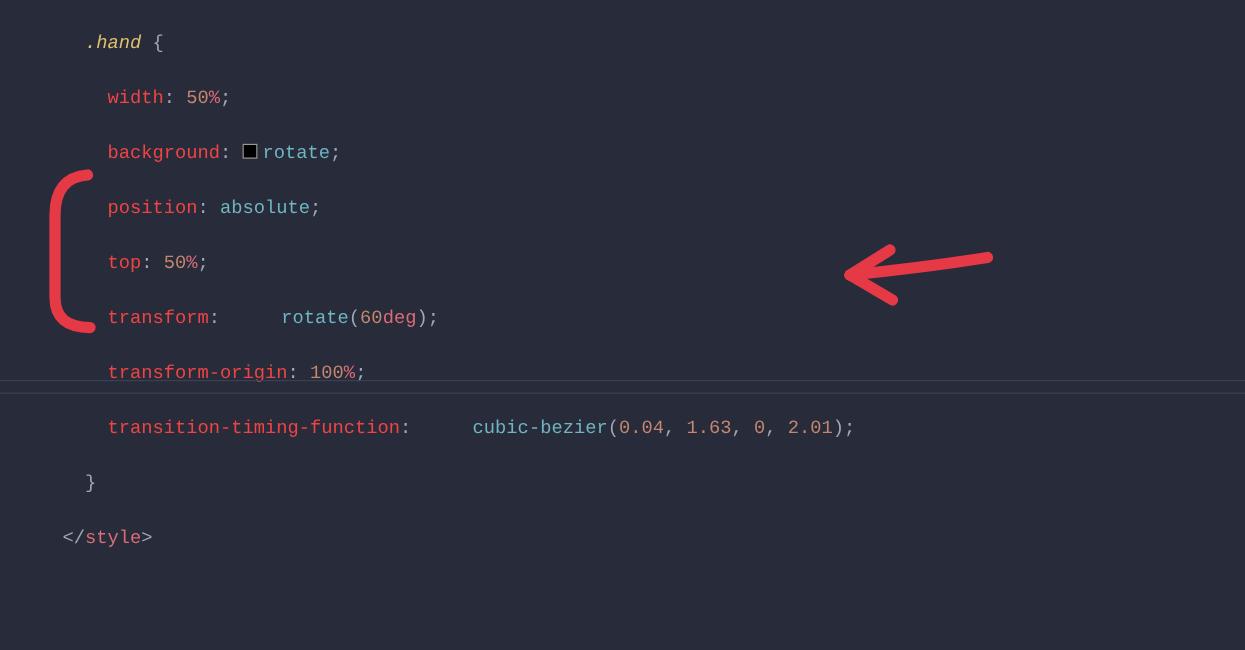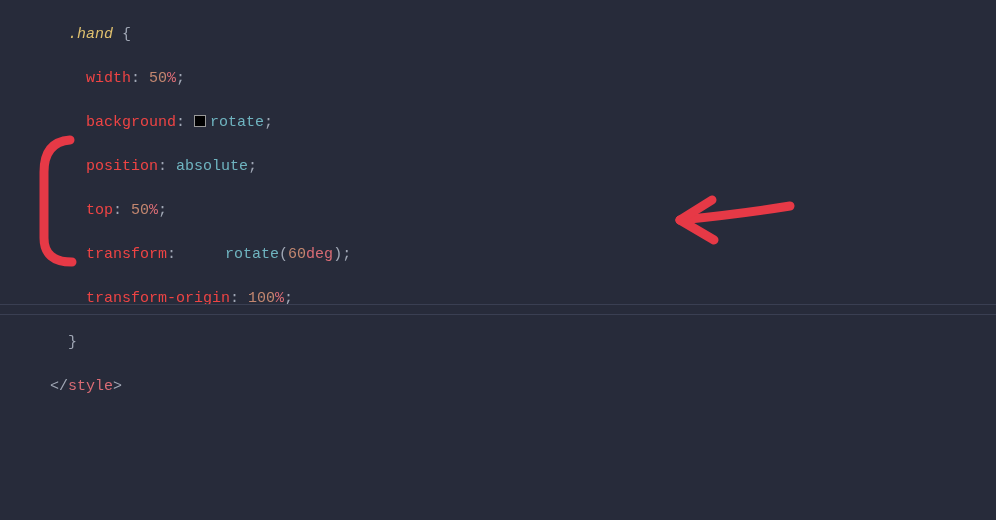--- a/index.html
+++ b/index.html
@@ -90,20 +90,21 @@
 <div class="gutter"></div>
 
 <div class="code-area">
 <span class="line">  <span class="sel">.hand</span> <span class="punc">{</span></span>
 <span class="line">    <span class="prop">width</span><span class="punc">:</span> <span class="num">50</span><span class="unit">%</span><span class="punc">;</span></span>
 <span class="line">    <span class="prop">background</span><span class="punc">:</span> <span class="color-swatch"></span><span class="val">rotate</span><span class="punc">;</span></span>
 <span class="line">    <span class="prop">position</span><span class="punc">:</span> <span class="val">absolute</span><span class="punc">;</span></span>
 <span class="line">    <span class="prop">top</span><span class="punc">:</span> <span class="num">50</span><span class="unit">%</span><span class="punc">;</span></span>
 <span class="line">    <span class="prop">transform</span><span class="punc">:</span> <span class="func">rotate</span><span class="punc">(</span><span class="num">60</span><span class="unit">deg</span><span class="punc">);</span></span>
 <span class="line">    <span class="prop">transform-origin</span><span class="punc">:</span> <span class="num">100</span><span class="unit">%</span><span class="punc">;</span></span>
+<span class="line">    <span class="prop">transition-timing-function</span><span class="punc">:</span> <span class="func">cubic-bezier</span><span class="punc">(</span><span class="num">0.04</span><span class="punc">, </span><span class="num">1.63</span><span class="punc">, </span><span class="num">0</span><span class="punc">, </span><span class="num">2.01</span><span class="punc">);</span></span>
 <span class="line">  <span class="punc">}</span></span>
 <span class="line"><span class="punc">&lt;/</span><span class="tag">style</span><span class="punc">&gt;</span></span>
 
 
 
 
 
 
 
 

